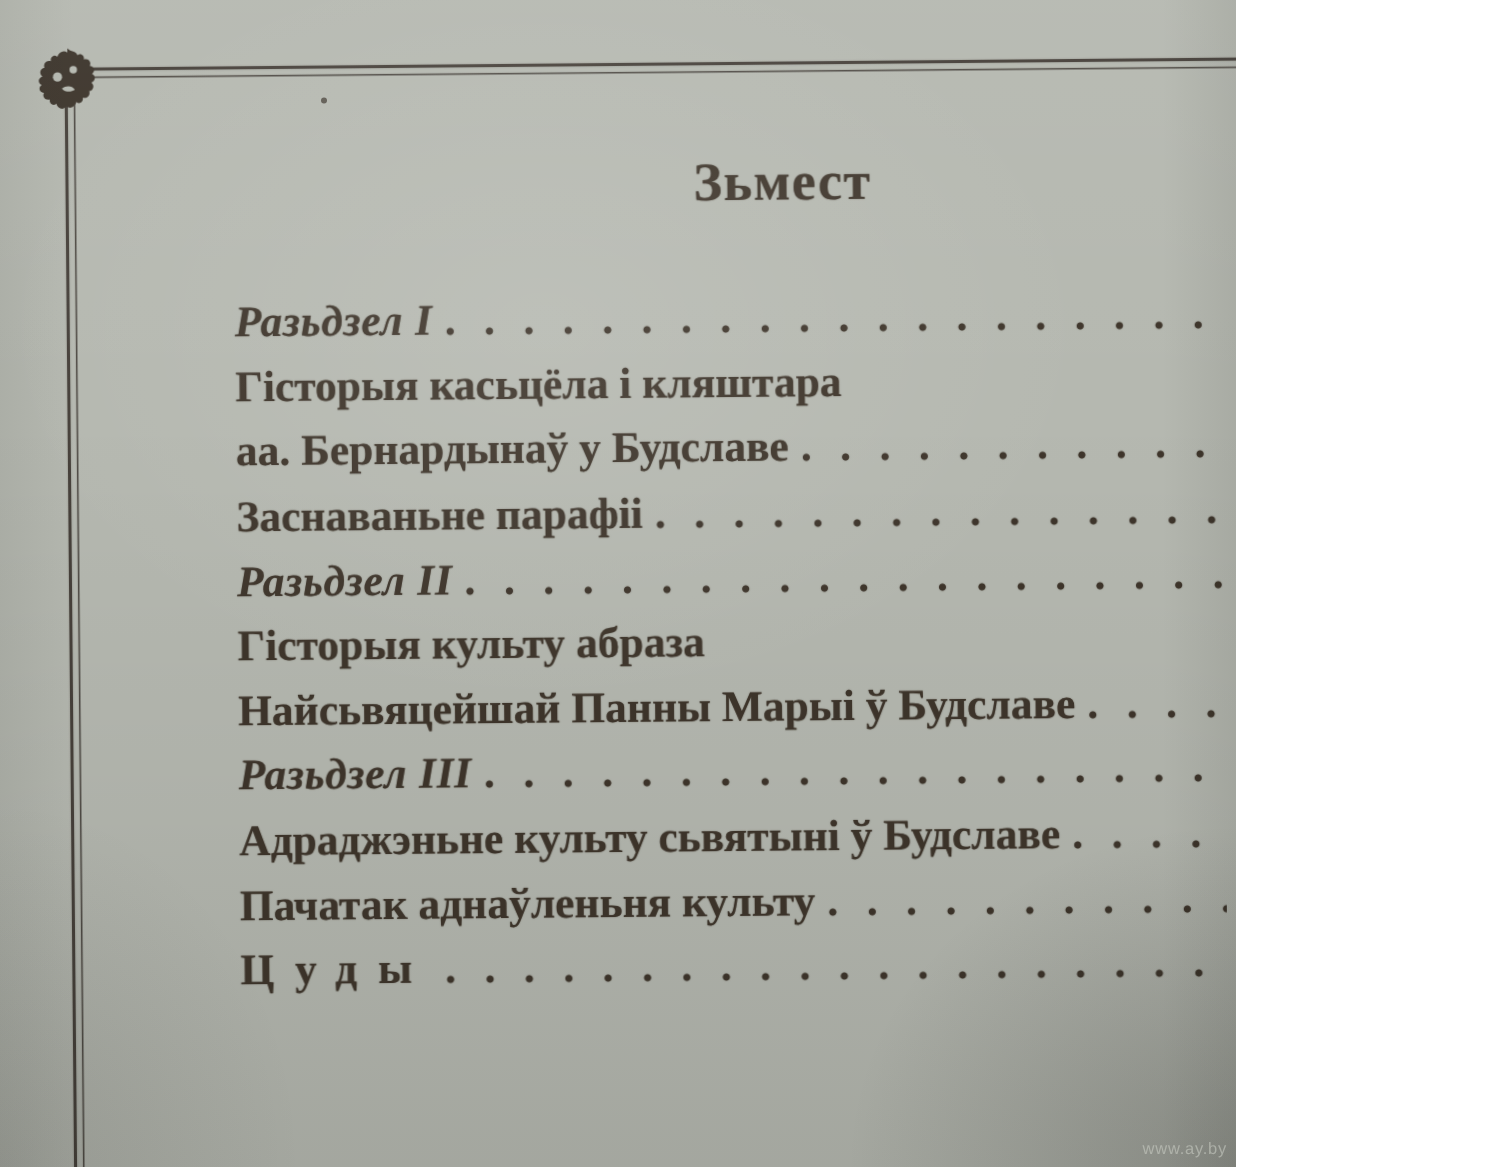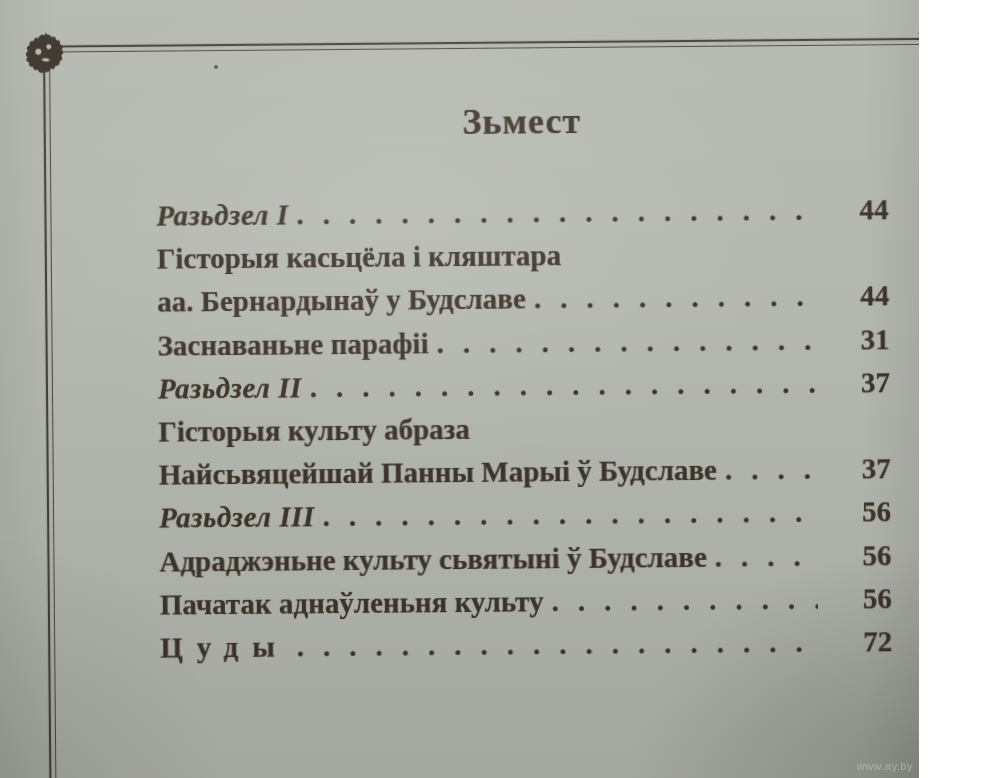--- a/index.html
+++ b/index.html
@@ -1,20 +1,20 @@
 <!DOCTYPE html>
 <html><head>
 <meta charset="utf-8">
 <style>
   html, body { margin: 0; padding: 0; }
   body { width: 1000px; height: 778px; overflow: hidden; }
 
   .photo {
     position: relative;
-    width: 919px;
+    width: 824px;
     height: 778px;
     background: #b5b8b0;
     overflow: hidden;
     font-family: "Liberation Serif", "DejaVu Serif", serif;
     color: #3e352b;
   }
 
   
   .tilt {
     position: absolute;

